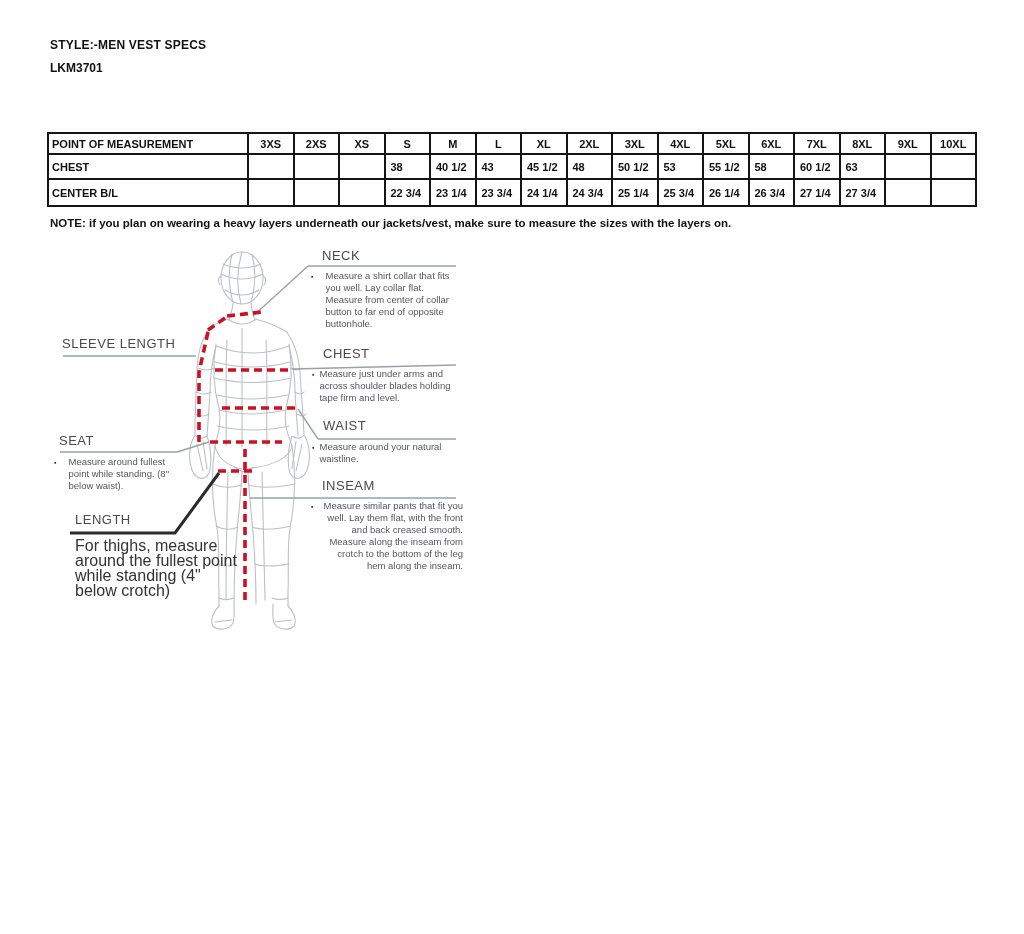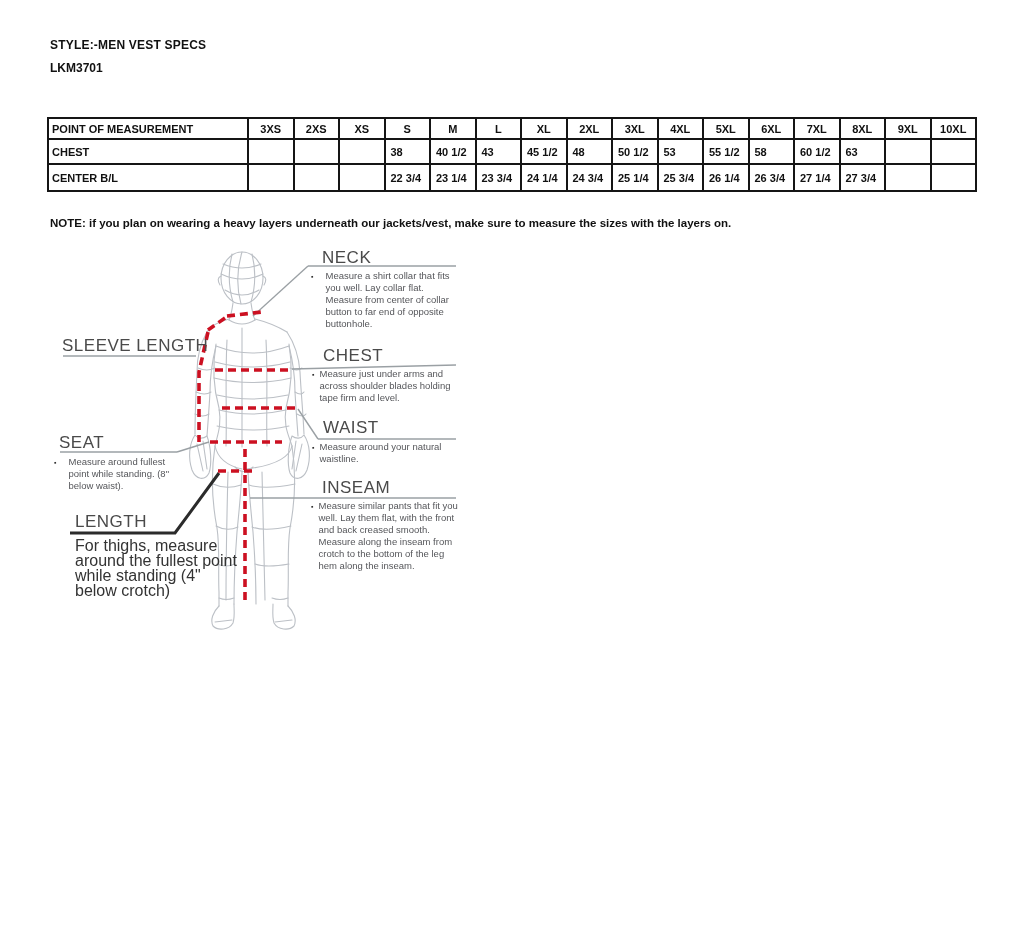--- a/index.html
+++ b/index.html
@@ -14,21 +14,21 @@
   *{box-sizing:border-box;margin:0;padding:0;}
   html,body{background:#ffffff;}
   body{
     width:1024px;height:934px;position:relative;overflow:hidden;
     font-family:"Liberation Sans",sans-serif;color:var(--ink);
   }
   .doc-title{position:absolute;left:50px;top:38px;font-size:12px;font-weight:bold;letter-spacing:.2px;}
   .doc-code{position:absolute;left:50px;top:61px;font-size:12px;font-weight:bold;}
 
   table.size-table{
-    position:absolute;left:47px;top:117px;width:930px;
+    position:absolute;left:47px;top:132px;width:930px;
     border-collapse:collapse;table-layout:fixed;
   }
   table.size-table th,table.size-table td{
     border:2px solid #151515;font-size:11px;font-weight:bold;color:#111;
     white-space:nowrap;overflow:hidden;
   }
   table.size-table tr.head th{height:21px;text-align:center;}
   table.size-table tr.head th.pom{text-align:left;padding-left:3px;}
   table.size-table tr.r1 td{height:25px;}
   table.size-table tr.r2 td{height:27px;}
@@ -37,32 +37,32 @@
 
   .note{position:absolute;left:50px;top:217px;font-size:11.5px;font-weight:bold;width:900px;}
 
   .diagram{position:absolute;left:45px;top:240px;width:420px;height:400px;}
   .diagram svg{position:absolute;left:0;top:0;}
   .fig{fill:none;stroke:var(--figure-line);stroke-width:1.1;stroke-linecap:round;stroke-linejoin:round;}
   .measure{fill:none;stroke:var(--measure-line);stroke-width:3.6;stroke-dasharray:8 5;}
   .leader{fill:none;stroke:var(--leader-line);stroke-width:1.4;}
   .leader-dark{fill:none;stroke:var(--leader-dark);stroke-width:3;}
 
-  .sec-heading{position:absolute;font-size:17px;color:var(--diagram-ink);letter-spacing:.5px;white-space:nowrap;}
+  .sec-heading{position:absolute;font-size:13px;color:var(--diagram-ink);letter-spacing:.5px;white-space:nowrap;}
   .sec-text{position:absolute;display:flex;gap:5px;font-size:9.5px;line-height:12px;color:var(--diagram-body);}
   .sec-text .bullet{font-size:7px;line-height:12px;color:#333;flex:0 0 auto;margin-top:1px;}
   .sec-text .txt{flex:1 1 auto;}
   .pos-neck-h{left:277px;top:8px;}
   .pos-neck-t{left:266px;top:30px;width:150px;gap:12px;}
   .pos-chest-h{left:278px;top:106px;}
   .pos-chest-t{left:267px;top:128px;width:152px;}
   .pos-waist-h{left:278px;top:178px;}
   .pos-waist-t{left:267px;top:201px;width:140px;}
   .pos-inseam-h{left:277px;top:238px;}
-  .pos-inseam-t{left:266px;top:260px;width:152px;}
+  .pos-inseam-t{left:266px;top:260px;width:152px;text-align:right;}
   .pos-sleeve-h{left:17px;top:96px;}
   .pos-sleeve-t{left:9px;top:119px;width:146px;}
   .pos-seat-h{left:14px;top:193px;}
   .pos-seat-t{left:9px;top:216px;width:130px;gap:12px;}
   .pos-thigh-h{left:30px;top:272px;}
   .pos-thigh-t{left:30px;top:298px;width:165px;font-size:16px;line-height:15px;color:#333;display:block;}
 </style>
 </head>
 <body>
 

